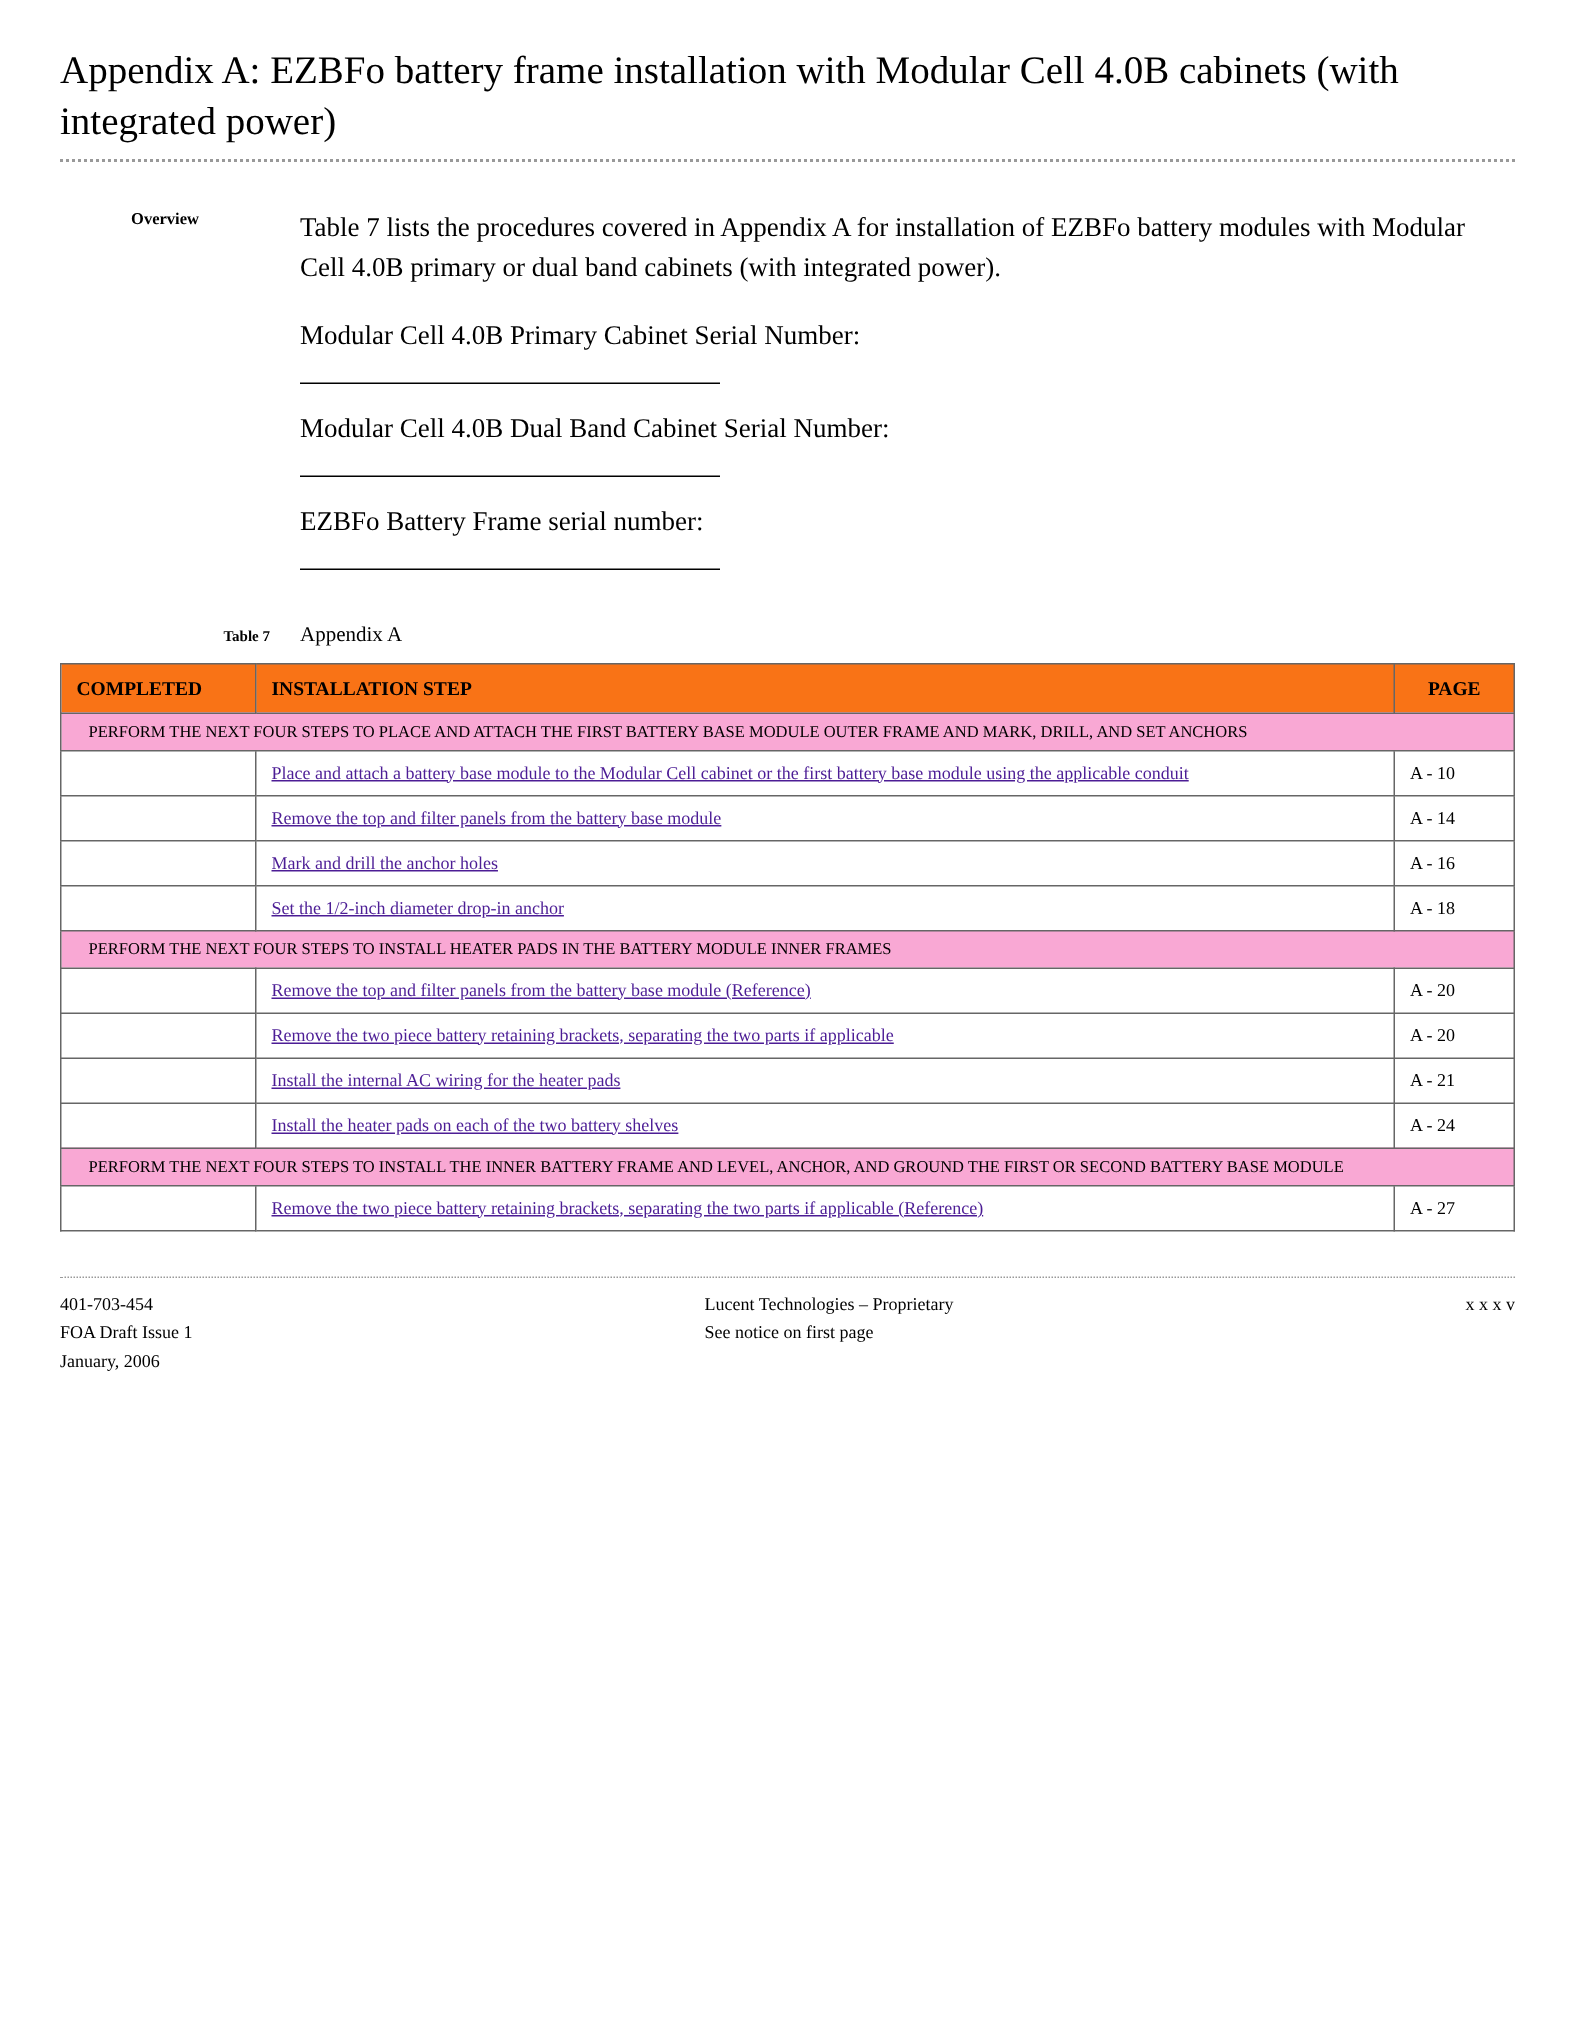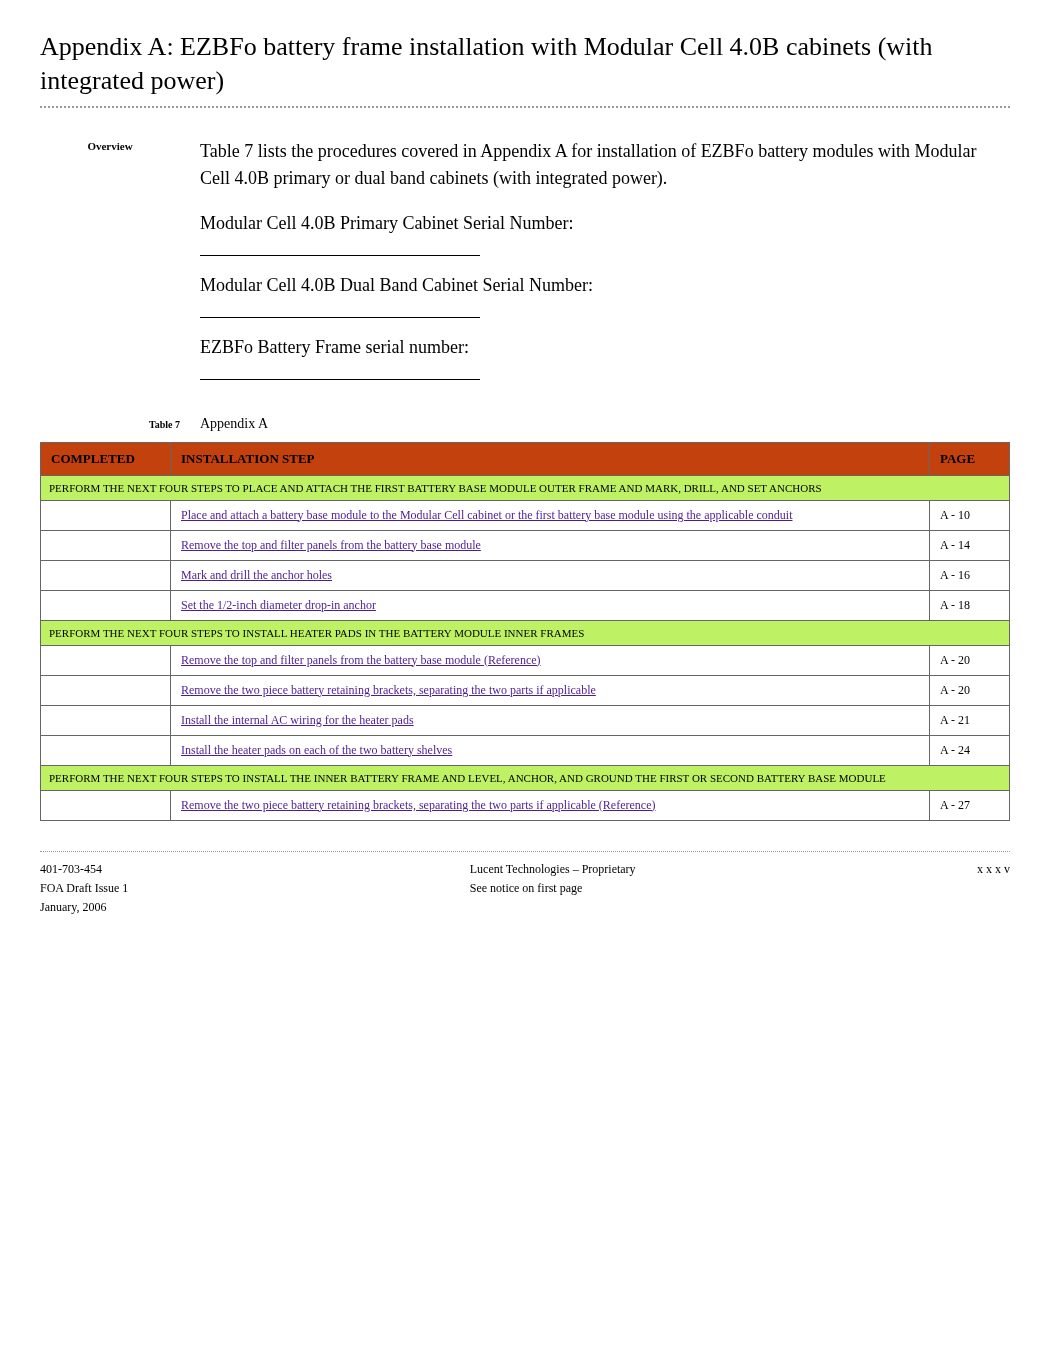--- a/index.html
+++ b/index.html
@@ -81,49 +81,49 @@
       font-size: 14px;
     }
 
     .main-table {
       width: 100%;
       border-collapse: collapse;
       margin-bottom: 30px;
     }
 
     .main-table th {
-      background: #c2410c;
+      background: #f97316;
       border: 1px solid #666;
       padding: 8px 10px;
       font-weight: bold;
       font-size: 13px;
       text-align: left;
     }
 
     .main-table th.col-completed {
       width: 130px;
     }
 
     .main-table th.col-page {
       width: 80px;
-      text-align: left;
+      text-align: center;
     }
 
     .main-table td {
       border: 1px solid #666;
       padding: 7px 10px;
       font-size: 12px;
       vertical-align: top;
     }
 
     .section-header-row td {
-      background: #bef264;
+      background: #f9a8d4;
       font-size: 11px;
       font-weight: normal;
-      padding: 6px 8px;
+      padding: 6px 18px;
       text-transform: uppercase;
       border: 1px solid #666;
     }
 
     .step-cell {
       font-size: 12.5px;
     }
 
     .step-cell a {
       color: #4c1d95;

